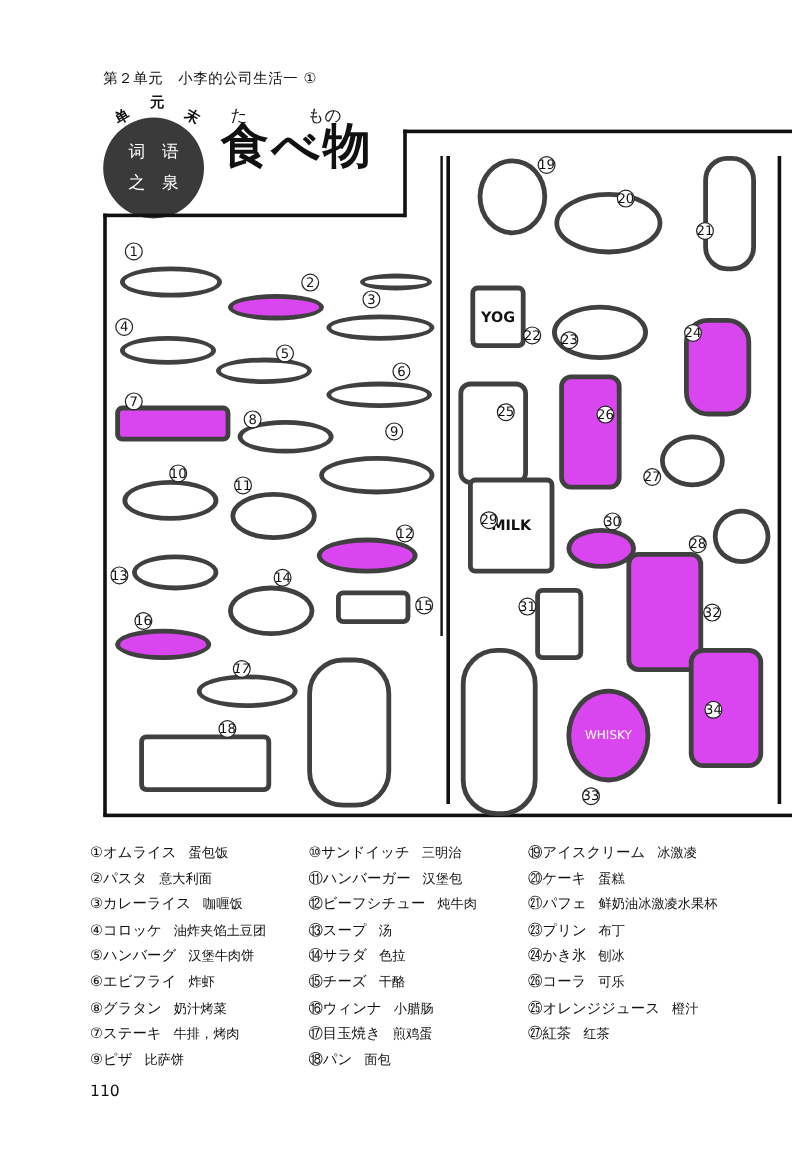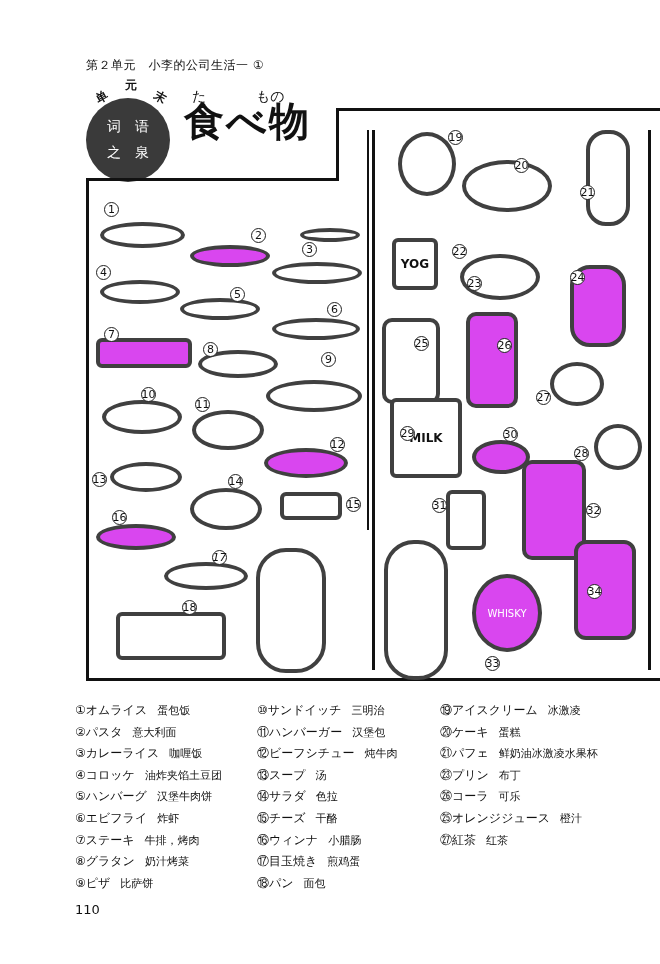--- a/index.html
+++ b/index.html
@@ -123,26 +123,26 @@
     <span class="item-num" style="left: 104px; top: 327px;">7</span>
     <span class="item-num" style="left: 203px; top: 342px;">8</span>
     <span class="item-num" style="left: 321px; top: 352px;">9</span>
     <span class="item-num" style="left: 141px; top: 387px;">10</span>
     <span class="item-num" style="left: 195px; top: 397px;">11</span>
     <span class="item-num" style="left: 330px; top: 437px;">12</span>
     <span class="item-num" style="left: 92px; top: 472px;">13</span>
     <span class="item-num" style="left: 228px; top: 474px;">14</span>
     <span class="item-num" style="left: 346px; top: 497px;">15</span>
     <span class="item-num" style="left: 112px; top: 510px;">16</span>
-    <span class="item-num" style="left: 212px; top: 550px; font-style: italic;">17</span>
+    <span class="item-num" style="left: 194px; top: 550px; font-style: italic;">17</span>
     <span class="item-num" style="left: 182px; top: 600px;">18</span>
     <span class="item-num" style="left: 448px; top: 130px;">19</span>
     <span class="item-num" style="left: 514px; top: 158px;">20</span>
     <span class="item-num" style="left: 580px; top: 185px;">21</span>
-    <span class="item-num" style="left: 436px; top: 244px; margin-left: 16px;">22</span>
+    <span class="item-num" style="left: 436px; top: 272px;">22</span>
     <span class="item-num" style="left: 467px; top: 276px;">23</span>
     <span class="item-num" style="left: 570px; top: 270px;">24</span>
     <span class="item-num" style="left: 414px; top: 336px;">25</span>
     <span class="item-num" style="left: 497px; top: 338px;">26</span>
     <span class="item-num" style="left: 536px; top: 390px;">27</span>
     <span class="item-num" style="left: 574px; top: 446px;">28</span>
     <span class="item-num" style="left: 400px; top: 426px;">29</span>
     <span class="item-num" style="left: 503px; top: 427px;">30</span>
     <span class="item-num" style="left: 432px; top: 498px;">31</span>
     <span class="item-num" style="left: 586px; top: 503px; text-align: center;">32</span>
@@ -150,40 +150,41 @@
     <span class="item-num" style="left: 587px; top: 584px;">34</span>
   </div>
 
 <div class="vocab" style="left:75px;">
   <div class="row"><span class="jp">①オムライス</span><span class="cn">蛋包饭</span></div>
   <div class="row"><span class="jp">②パスタ</span><span class="cn">意大利面</span></div>
   <div class="row"><span class="jp">③カレーライス</span><span class="cn">咖喱饭</span></div>
   <div class="row"><span class="jp">④コロッケ</span><span class="cn">油炸夹馅土豆团</span></div>
   <div class="row"><span class="jp">⑤ハンバーグ</span><span class="cn">汉堡牛肉饼</span></div>
   <div class="row"><span class="jp">⑥エビフライ</span><span class="cn">炸虾</span></div>
+  <div class="row"><span class="jp">⑧グラタン</span><span class="cn">奶汁烤菜</span></div>
   <div class="row"><span class="jp">⑦ステーキ</span><span class="cn">牛排，烤肉</span></div>
-  <div class="row"><span class="jp">⑧グラタン</span><span class="cn">奶汁烤菜</span></div>
   <div class="row"><span class="jp">⑨ピザ</span><span class="cn">比萨饼</span></div>
 </div>
 
 <div class="vocab" style="left:257px;">
   <div class="row"><span class="jp">⑩サンドイッチ</span><span class="cn">三明治</span></div>
   <div class="row"><span class="jp">⑪ハンバーガー</span><span class="cn">汉堡包</span></div>
   <div class="row"><span class="jp">⑫ビーフシチュー</span><span class="cn">炖牛肉</span></div>
   <div class="row"><span class="jp">⑬スープ</span><span class="cn">汤</span></div>
   <div class="row"><span class="jp">⑭サラダ</span><span class="cn">色拉</span></div>
   <div class="row"><span class="jp">⑮チーズ</span><span class="cn">干酪</span></div>
   <div class="row"><span class="jp">⑯ウィンナ</span><span class="cn">小腊肠</span></div>
   <div class="row"><span class="jp">⑰目玉焼き</span><span class="cn">煎鸡蛋</span></div>
   <div class="row"><span class="jp">⑱パン</span><span class="cn">面包</span></div>
 </div>
 
 <div class="vocab" style="left:440px;">
   <div class="row"><span class="jp">⑲アイスクリーム</span><span class="cn">冰激凌</span></div>
   <div class="row"><span class="jp">⑳ケーキ</span><span class="cn">蛋糕</span></div>
   <div class="row"><span class="jp">㉑パフェ</span><span class="cn">鲜奶油冰激凌水果杯</span></div>
   <div class="row"><span class="jp">㉓プリン</span><span class="cn">布丁</span></div>
+  <div class="row"><span class="jp">㉔かき氷</span><span class="cn">刨冰</span></div>
   <div class="row"><span class="jp">㉖コーラ</span><span class="cn">可乐</span></div>
   <div class="row"><span class="jp">㉕オレンジジュース</span><span class="cn">橙汁</span></div>
   <div class="row"><span class="jp">㉗紅茶</span><span class="cn">红茶</span></div>
 </div>
 
 <div class="page-num">110</div>
 
 </body></html>

